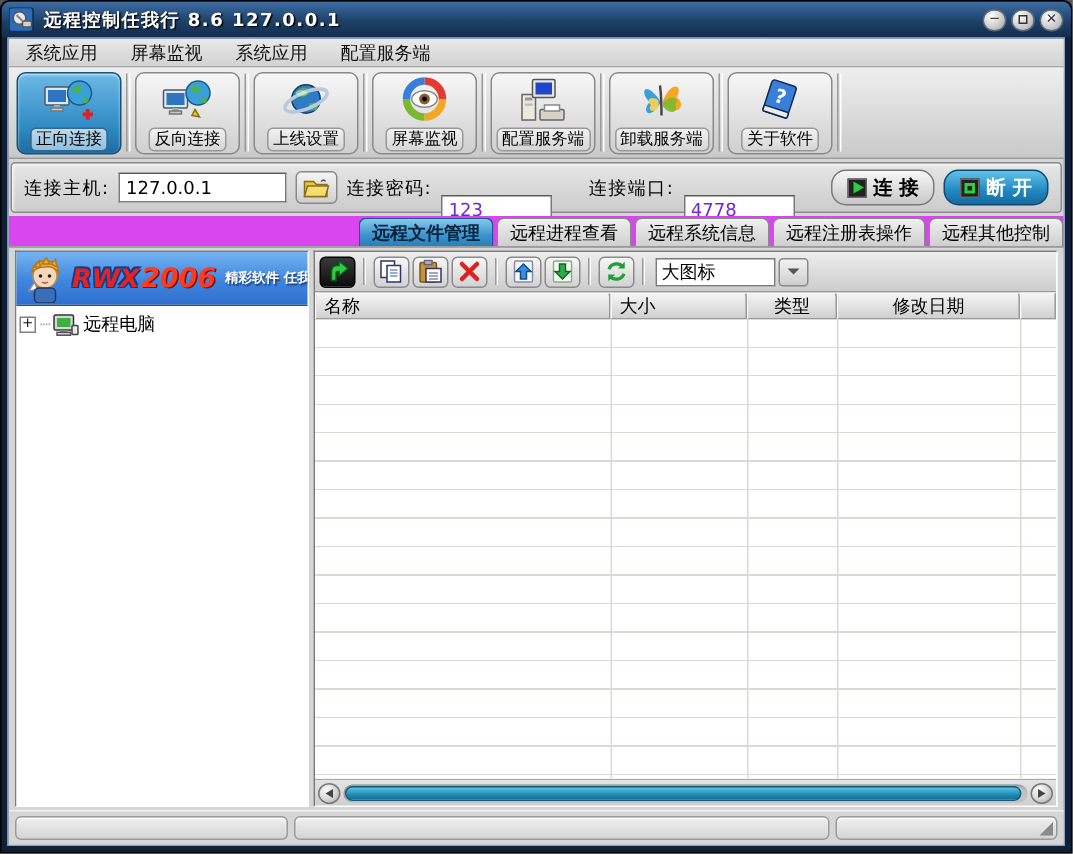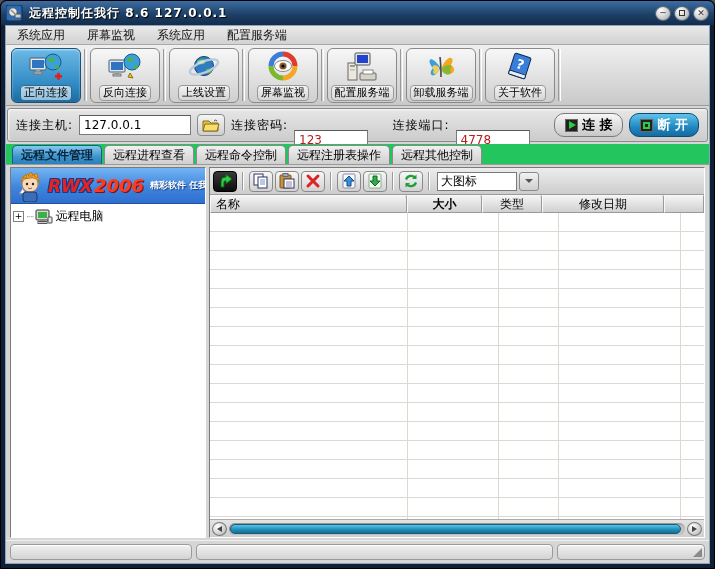--- a/index.html
+++ b/index.html
@@ -65,21 +65,21 @@
     border:1px solid #8a8a8a; border-radius:3px;
     background:linear-gradient(180deg,#e6e6e6,#cccccc);
     box-shadow:inset 1px 1px 2px rgba(255,255,255,.8);
     display:flex; align-items:center; padding:0 8px; gap:6px;
   }
   .conn-label{ font-size:12px; color:#000; white-space:nowrap; letter-spacing:1px;}
   .conn-input{
     height:20px; border:1px solid #7a7a7a; border-top-color:#5a5a5a;
     background:#fff; font-size:12px; padding:0 4px; font-family:"DejaVu Sans",sans-serif;
   }
-  .conn-input.gray{ color:#b91c1c;margin-top:29px; }
+  .conn-input.gray{ color:#6d28d9;margin-top:29px; }
   .w-host{ width:112px; } .w-pass{ width:74px; } .w-port{ width:74px; }
   .iconbtn{
     width:28px; height:22px; border:1px solid #8a8a8a; border-radius:4px;
     background:linear-gradient(180deg,#f5f5f5,#cfcfcf);
     display:inline-flex; align-items:center; justify-content:center; cursor:default;
   }
   .pillbtn{
     height:24px; border:1px solid #7a7a7a; border-radius:10px;
     background:linear-gradient(180deg,#f7f7f7,#c8c8c8);
     display:inline-flex; align-items:center; padding:0 10px; gap:4px;
@@ -89,21 +89,21 @@
     background:linear-gradient(180deg,#5fc4ea 0%,#2187c0 60%,#156ba0 100%);
     border:1px solid #0f4a72; color:#fff; text-shadow:1px 1px 1px #0a3least;
   }
   .mini-ic{ width:13px; height:13px; background:#222; border:1px solid #666;
      display:inline-flex; align-items:center; justify-content:center;}
   .play-tri{ width:0; height:0; border-left:7px solid #2ecc40; border-top:4px solid transparent; border-bottom:4px solid transparent; margin-left:2px;}
   .pause-sq{ width:7px; height:7px; border:2px solid #2ecc40; }
   .spacer{ flex:1; }
   
   .tabrow{ height:21px; display:flex; align-items:flex-end; padding-left:6px; gap:2px;
-    border-bottom:1px solid #9a9a9a; background:#22c55e;}
+    border-bottom:1px solid #9a9a9a; background:#d946ef;justify-content:flex-end;}
   .tab{
     height:19px; padding:0 8px; font-size:12px; color:#000;
     border:1px solid #8a8a8a; border-bottom:none; border-radius:5px 5px 0 0;
     background:linear-gradient(180deg,#f0f0f0,#cfcfcf);
     display:flex; align-items:center; white-space:nowrap; cursor:default;
   }
   .tab.active{
     background:linear-gradient(180deg,#86c8ef 0%,#3f93cc 60%,#2b7fba 100%);
     border-color:#1c5c8c; font-weight:bold; color:#04243d;
   }
@@ -152,21 +152,21 @@
   .chev{ width:0; height:0; border-top:4px solid #555; border-left:4px solid transparent; border-right:4px solid transparent;}
   
   .lheader{ height:18px; display:flex; background:#d4d4d4; border-bottom:1px solid #aaa;}
   .hcell{
     height:18px; font-size:12px; color:#000; padding:0 5px; line-height:16px;
     background:linear-gradient(180deg,#f4f4f4,#d0d0d0);
     border:1px solid #9a9a9a; border-left-color:#f8f8f8; border-top-color:#f8f8f8;
     border-radius:0 3px 0 0; white-space:nowrap; overflow:hidden; cursor:default;
   }
   .hc-name{ width:197px; text-align:left;}
-  .hc-size{ width:75px; text-align:center;font-weight:bold;}
+  .hc-size{ width:91px; }
   .hc-type{ width:60px; text-align:center;}
   .hc-date{ width:122px; text-align:center;}
   .hc-fill{ flex:1; border-radius:0;}
   
   .list{
     flex:1; position:relative; background:#fff; overflow:hidden;
     background-image:repeating-linear-gradient(180deg,#fff 0 18px,#ddd9d1 18px 19px);
   }
   .gridline{ position:absolute; top:0; bottom:0; width:1px; background:#ddd9d1;}
   .gl1{ left:197px;} .gl2{ left:288px;} .gl3{ left:348px;} .gl4{ left:470px;}
@@ -365,21 +365,21 @@
               <span class="pause-sq"></span>
             </span>
           <span>断 开</span>
         </span>
       </div>
     </div>
 
     <div class="tabrow">
       <div class="tab active">远程文件管理</div>
       <div class="tab">远程进程查看</div>
-      <div class="tab">远程命令控制</div>
+      <div class="tab">远程系统信息</div>
       <div class="tab">远程注册表操作</div>
       <div class="tab">远程其他控制</div>
     </div>
 
     <div class="content">
 
       <div class="leftpanel">
         <div class="banner">
           <span class="mascot">
             <svg viewBox="0 0 30 32">

